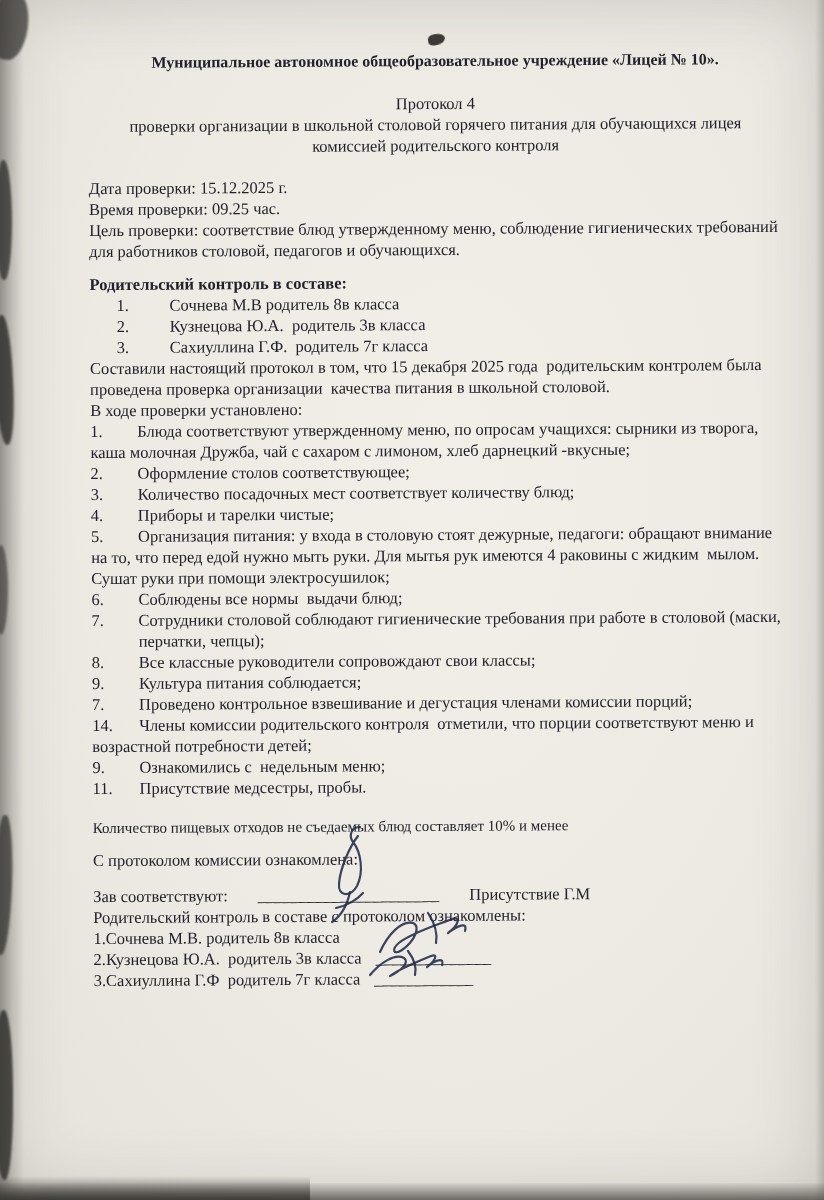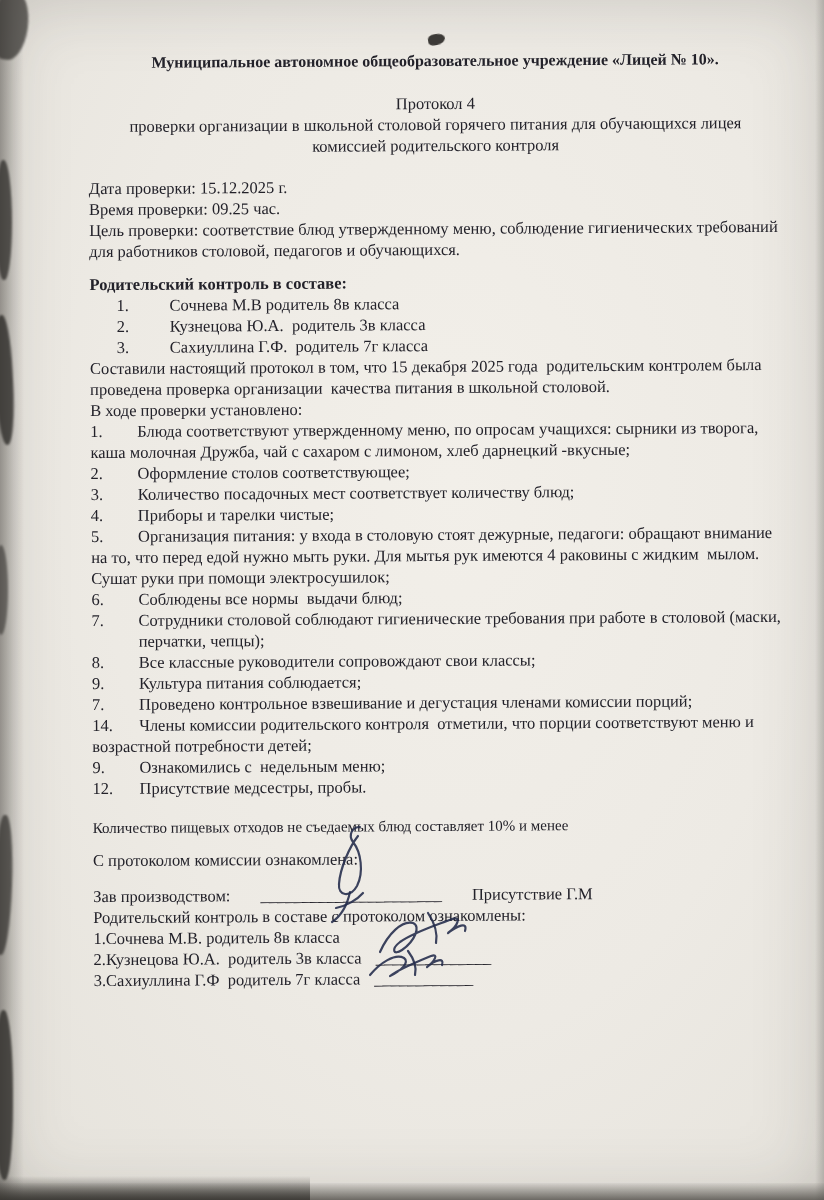--- a/index.html
+++ b/index.html
@@ -99,27 +99,27 @@
     <p class="finding"><span class="fnum">3.</span><span>Количество посадочных мест соответствует количеству блюд;</span></p>
     <p class="finding"><span class="fnum">4.</span><span>Приборы и тарелки чистые;</span></p>
     <p class="finding"><span class="fnum">5.</span><span>Организация питания: у входа в столовую стоят дежурные, педагоги: обращают внимание на то, что перед едой нужно мыть руки. Для мытья рук имеются 4 раковины с жидким  мылом. Сушат руки при помощи электросушилок;</span></p>
     <p class="finding"><span class="fnum">6.</span><span>Соблюдены все нормы  выдачи блюд;</span></p>
     <p class="finding hang"><span class="fnum">7.</span><span>Сотрудники столовой соблюдают гигиенические требования при работе в столовой (маски, перчатки, чепцы);</span></p>
     <p class="finding"><span class="fnum">8.</span><span>Все классные руководители сопровождают свои классы;</span></p>
     <p class="finding"><span class="fnum">9.</span><span>Культура питания соблюдается;</span></p>
     <p class="finding"><span class="fnum">7.</span><span>Проведено контрольное взвешивание и дегустация членами комиссии порций;</span></p>
     <p class="finding"><span class="fnum">14.</span><span>Члены комиссии родительского контроля  отметили, что порции соответствуют меню и возрастной потребности детей;</span></p>
     <p class="finding"><span class="fnum">9.</span><span>Ознакомились с  недельным меню;</span></p>
-    <p class="finding"><span class="fnum">12.</span><span>Присутствие медсестры, пробы.</span></p>
+    <p class="finding"><span class="fnum">11.</span><span>Присутствие медсестры, пробы.</span></p>
 
     <p class="small gap-d">Количество пищевых отходов не съедаемых блюд составляет 10% и менее</p>
 
     <p class="gap-e">С протоколом комиссии ознакомлена:</p>
 
-    <p class="gap-f"><span>Зав производством:</span><span class="sp30"></span><span class="sigline">______________________</span><span class="sp30"></span><span>Присутствие Г.М</span></p>
+    <p class="gap-f"><span>Зав соответствуют:</span><span class="sp30"></span><span class="sigline">______________________</span><span class="sp30"></span><span>Присутствие Г.М</span></p>
     <p>Родительский контроль в составе с протоколом ознакомлены:</p>
     <p><span>1.Сочнева М.В. родитель 8в класса</span><span class="sp14"></span><span class="sigline"></span></p>
     <p><span>2.Кузнецова Ю.А.  родитель 3в класса</span><span class="sp14"></span><span class="sigline">______________</span></p>
     <p><span>3.Сахиуллина Г.Ф  родитель 7г класса</span><span class="sp14"></span><span class="sigline">____________</span></p>
 
   </div>
 
   <svg class="ink" viewBox="0 0 824 1200" xmlns="http://www.w3.org/2000/svg">
     <g>
       <path d="M358 836 C350 846 340 868 339 884 C338 896 350 898 357 886 C364 872 361 852 353 842 C348 835 352 827 360 827"></path>

